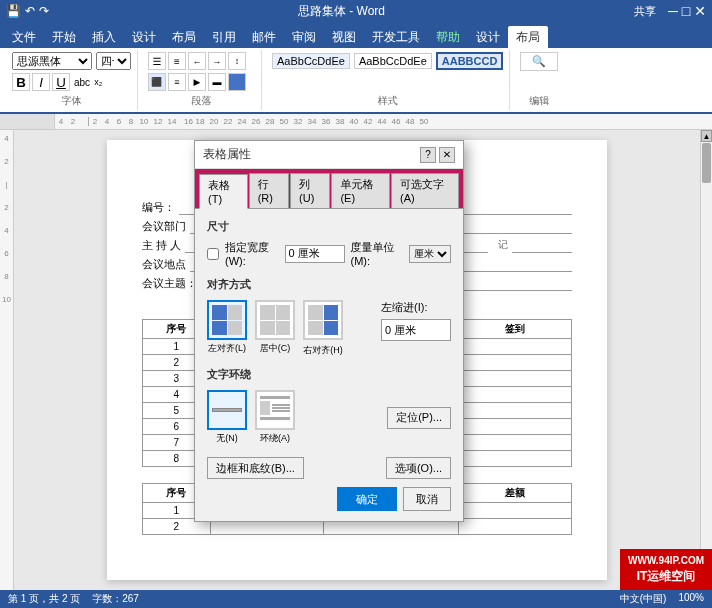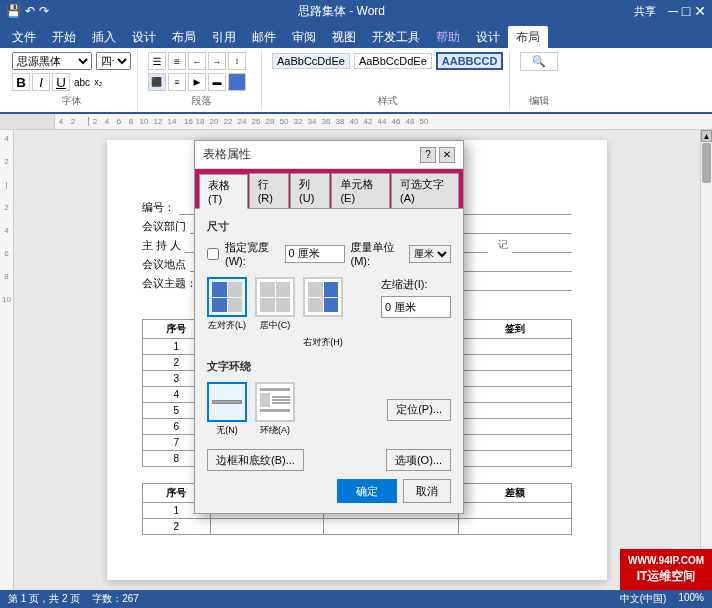--- a/index.html
+++ b/index.html
@@ -23,21 +23,21 @@
   <div style="color:#fff;padding:3px 8px;font-size:12px;cursor:pointer;height:22px;display:flex;align-items:center;background:#2b579a;">文件</div>
   <div style="color:#fff;padding:3px 8px;font-size:12px;cursor:pointer;height:22px;display:flex;align-items:center;">开始</div>
   <div style="color:#fff;padding:3px 8px;font-size:12px;cursor:pointer;height:22px;display:flex;align-items:center;">插入</div>
   <div style="color:#fff;padding:3px 8px;font-size:12px;cursor:pointer;height:22px;display:flex;align-items:center;">设计</div>
   <div style="color:#fff;padding:3px 8px;font-size:12px;cursor:pointer;height:22px;display:flex;align-items:center;">布局</div>
   <div style="color:#fff;padding:3px 8px;font-size:12px;cursor:pointer;height:22px;display:flex;align-items:center;">引用</div>
   <div style="color:#fff;padding:3px 8px;font-size:12px;cursor:pointer;height:22px;display:flex;align-items:center;">邮件</div>
   <div style="color:#fff;padding:3px 8px;font-size:12px;cursor:pointer;height:22px;display:flex;align-items:center;">审阅</div>
   <div style="color:#fff;padding:3px 8px;font-size:12px;cursor:pointer;height:22px;display:flex;align-items:center;">视图</div>
   <div style="color:#fff;padding:3px 8px;font-size:12px;cursor:pointer;height:22px;display:flex;align-items:center;">开发工具</div>
-  <div style="color:#c4b5fd;padding:3px 8px;font-size:12px;cursor:pointer;height:22px;display:flex;align-items:center;">帮助</div>
+  <div style="color:#86efac;padding:3px 8px;font-size:12px;cursor:pointer;height:22px;display:flex;align-items:center;">帮助</div>
   <div style="color:#fff;padding:3px 8px;font-size:12px;cursor:pointer;height:22px;display:flex;align-items:center;">设计</div>
   <div style="color:#fff;padding:3px 8px;font-size:12px;cursor:pointer;height:22px;display:flex;align-items:center;background:#fff;color:#333;border-radius:2px 2px 0 0;">布局</div>
 </div>
 
 <div style="background:#fff; border-bottom:2px solid #2b579a; padding:2px 6px; display:flex; align-items:stretch; min-height:66px; gap:4px;">
 
   <div style="border-right:1px solid #ddd;padding:2px 6px;min-width:120px;display:flex;flex-direction:column;justify-content:space-between;">
     <div style="display:flex;gap:4px;align-items:center;">
       <select style="font-size:11px;width:80px;height:18px;">
         <option>思源黑体</option>
@@ -285,20 +285,21 @@
         <div style="display:flex;align-items:center;gap:6px;margin-bottom:10px;">
           <input type="checkbox" style="width: 12px; height: 12px;">
           <label style="font-size:11px;">指定宽度(W):</label>
           <input type="text" value="0 厘米" style="width: 60px; height: 18px; border: 1px solid rgb(153, 153, 153); font-size: 11px; padding: 1px 3px;">
           <label style="font-size:11px;">度量单位(M):</label>
           <select style="width:50px;height:18px;font-size:10px;border:1px solid #999;">
             <option>厘米</option>
           </select>
         </div>
 
+        <div style="font-size:11px;font-weight:bold;color:#333;margin-bottom:8px;">对齐方式</div>
         <div style="display:flex;gap:10px;align-items:flex-start;margin-bottom:10px;">
           <div style="display:flex;gap:8px;">
 
             <div style="display:flex;flex-direction:column;align-items:center;cursor:pointer;">
               <div style="width:40px;height:40px;border:2px solid #0078d7;background:#e8f4ff;display:grid;grid-template-columns:1fr 1fr;grid-template-rows:1fr 1fr;gap:1px;padding:3px;">
                 <div style="background:#4472c4;"></div>
                 <div style="background:#ccc;"></div>
                 <div style="background:#4472c4;"></div>
                 <div style="background:#ccc;"></div>
               </div>
@@ -315,21 +316,21 @@
               <span style="font-size:9px;margin-top:2px;">居中(C)</span>
             </div>
 
             <div style="display:flex;flex-direction:column;align-items:center;cursor:pointer;">
               <div style="width:40px;height:40px;border:2px solid #ccc;background:#fff;display:grid;grid-template-columns:1fr 1fr;grid-template-rows:1fr 1fr;gap:1px;padding:3px;">
                 <div style="background:#ccc;"></div>
                 <div style="background:#4472c4;"></div>
                 <div style="background:#ccc;"></div>
                 <div style="background:#4472c4;"></div>
               </div>
-              <span style="font-size:9px;margin-top:19px;">右对齐(H)</span>
+              <span style="font-size:9px;margin-top:4px;">右对齐(H)</span>
             </div>
           </div>
 
           <div style="margin-left:auto;display:flex;flex-direction:column;gap:4px;">
             <label style="font-size:11px;">左缩进(I):</label>
             <input type="text" value="0 厘米" style="width: 70px; height: 22px; border: 1px solid rgb(153, 153, 153); font-size: 11px; padding: 1px 3px;">
           </div>
         </div>
 
         <div style="font-size:11px;font-weight:bold;color:#333;margin-bottom:8px;">文字环绕</div>

